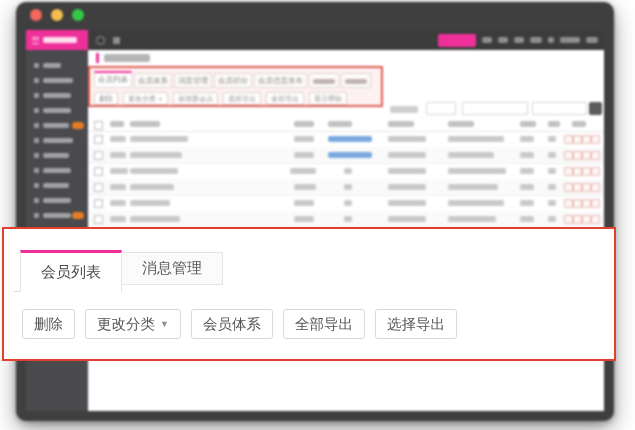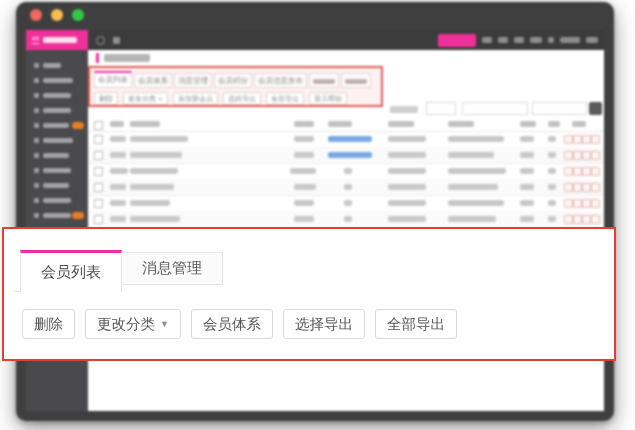--- a/index.html
+++ b/index.html
@@ -312,16 +312,16 @@
     <span class="co-tab active">会员列表</span>
     <span class="co-tab">消息管理</span>
   </div>
   <div class="co-btns">
     <button class="co-btn">删除</button>
     <button class="co-btn">
       <span>更改分类</span>
       <span class="co-caret">▼</span>
     </button>
     <button class="co-btn">会员体系</button>
+    <button class="co-btn">全部导出</button>
     <button class="co-btn">选择导出</button>
-    <button class="co-btn">全部导出</button>
   </div>
 </div>
 
 </body></html>

